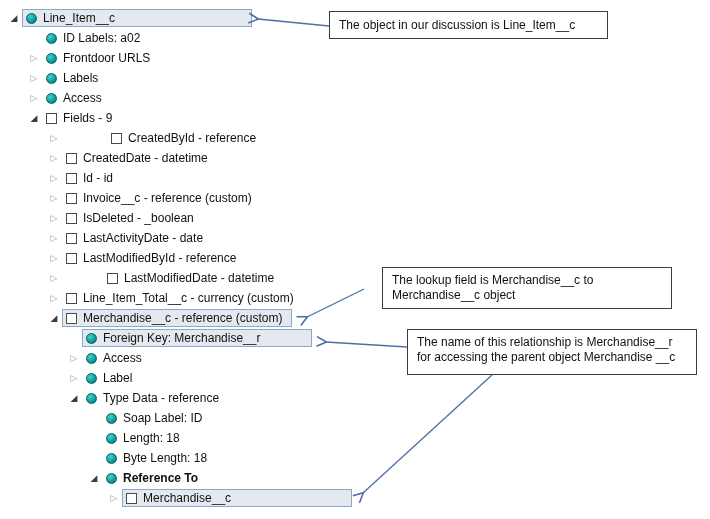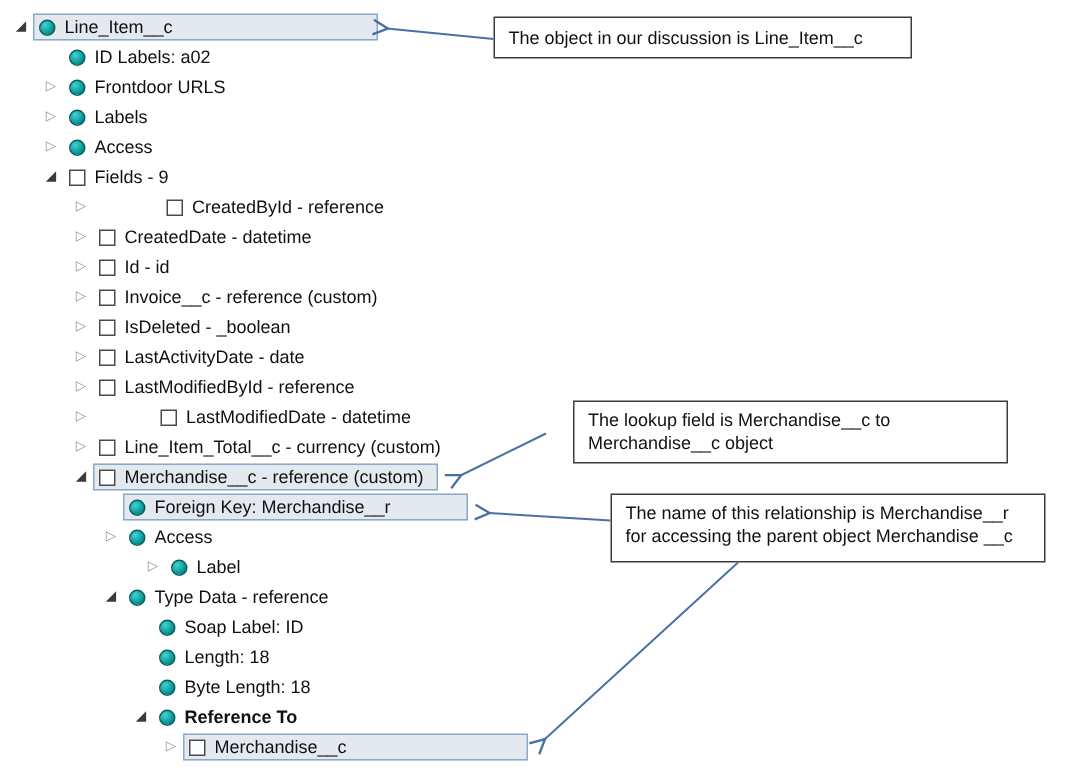--- a/index.html
+++ b/index.html
@@ -201,21 +201,21 @@
         <span class="label">Foreign Key: Merchandise__r</span>
       </span>
     </div>
       <div class="row" style="padding-left: 66px;">
       <span class="expander collapsed"></span>
       <span class="hl">
         <span class="icon circle"></span>
         <span class="label">Access</span>
       </span>
     </div>
-      <div class="row" style="padding-left: 66px; margin-left: 28px;">
+      <div class="row" style="padding-left: 66px;">
       <span class="expander collapsed"></span>
       <span class="hl">
         <span class="icon circle"></span>
         <span class="label">Label</span>
       </span>
     </div>
       <div class="row" style="padding-left: 66px;">
       <span class="expander expanded"></span>
       <span class="hl">
         <span class="icon circle"></span>

